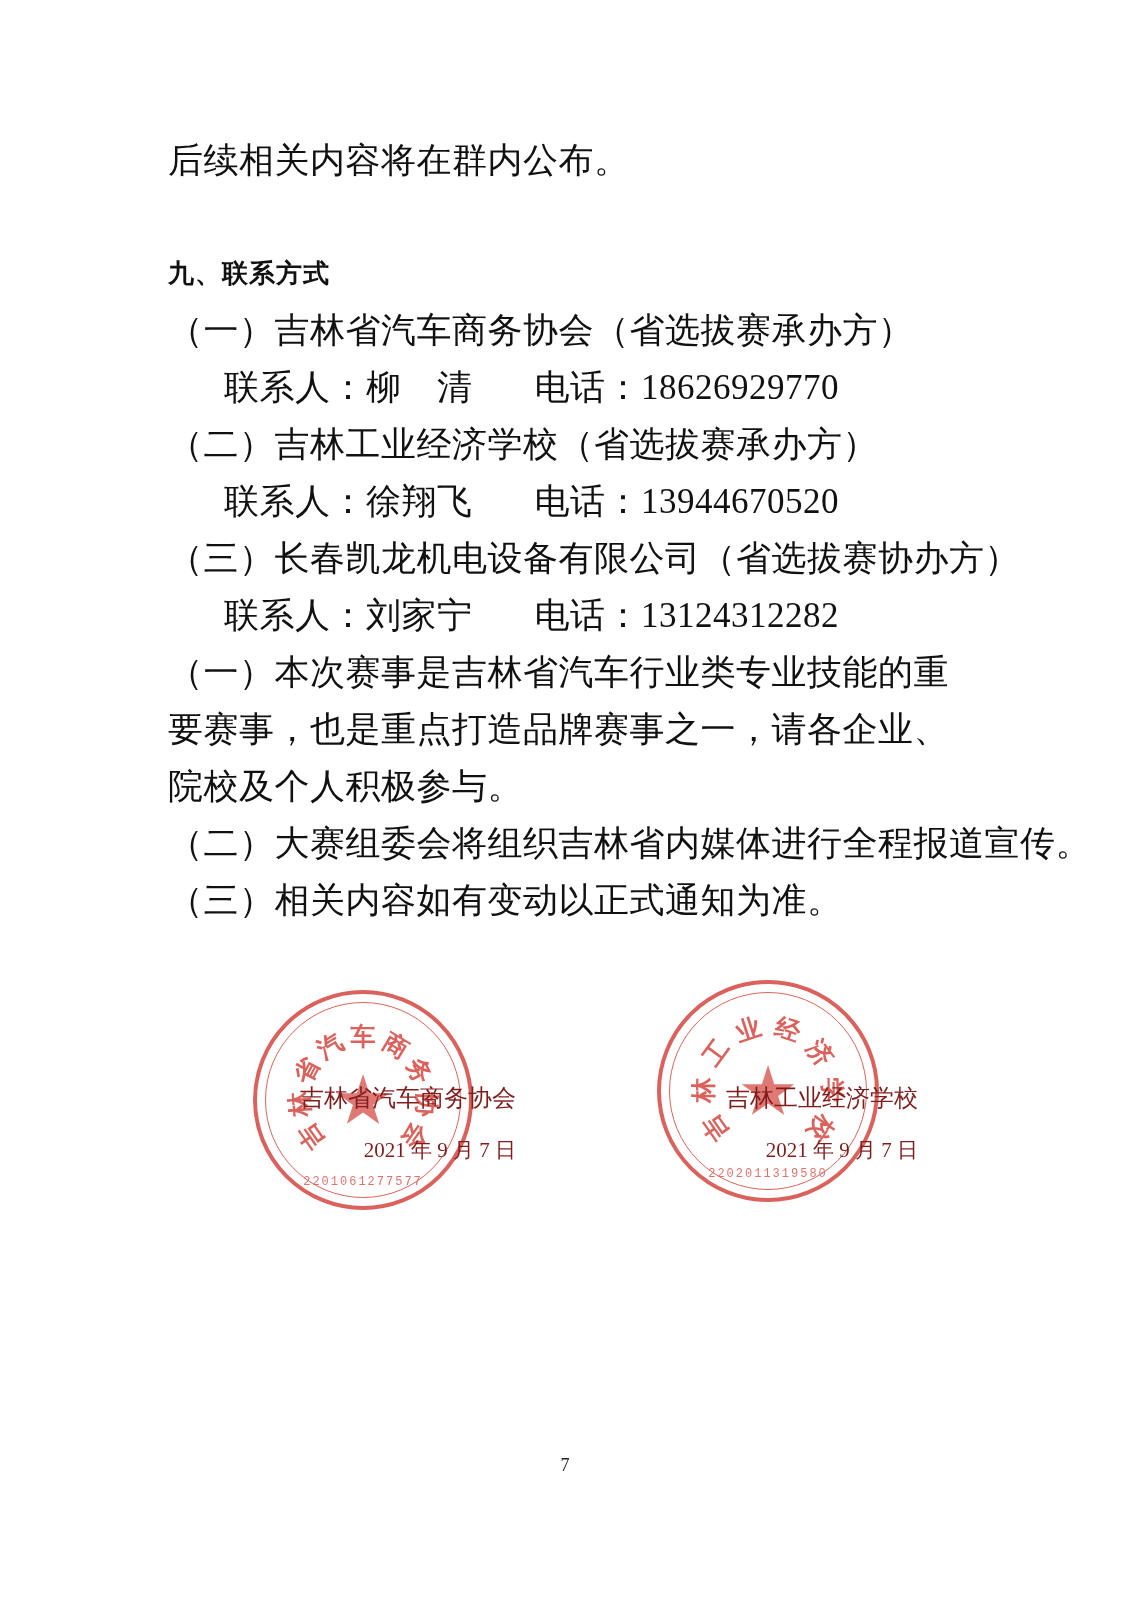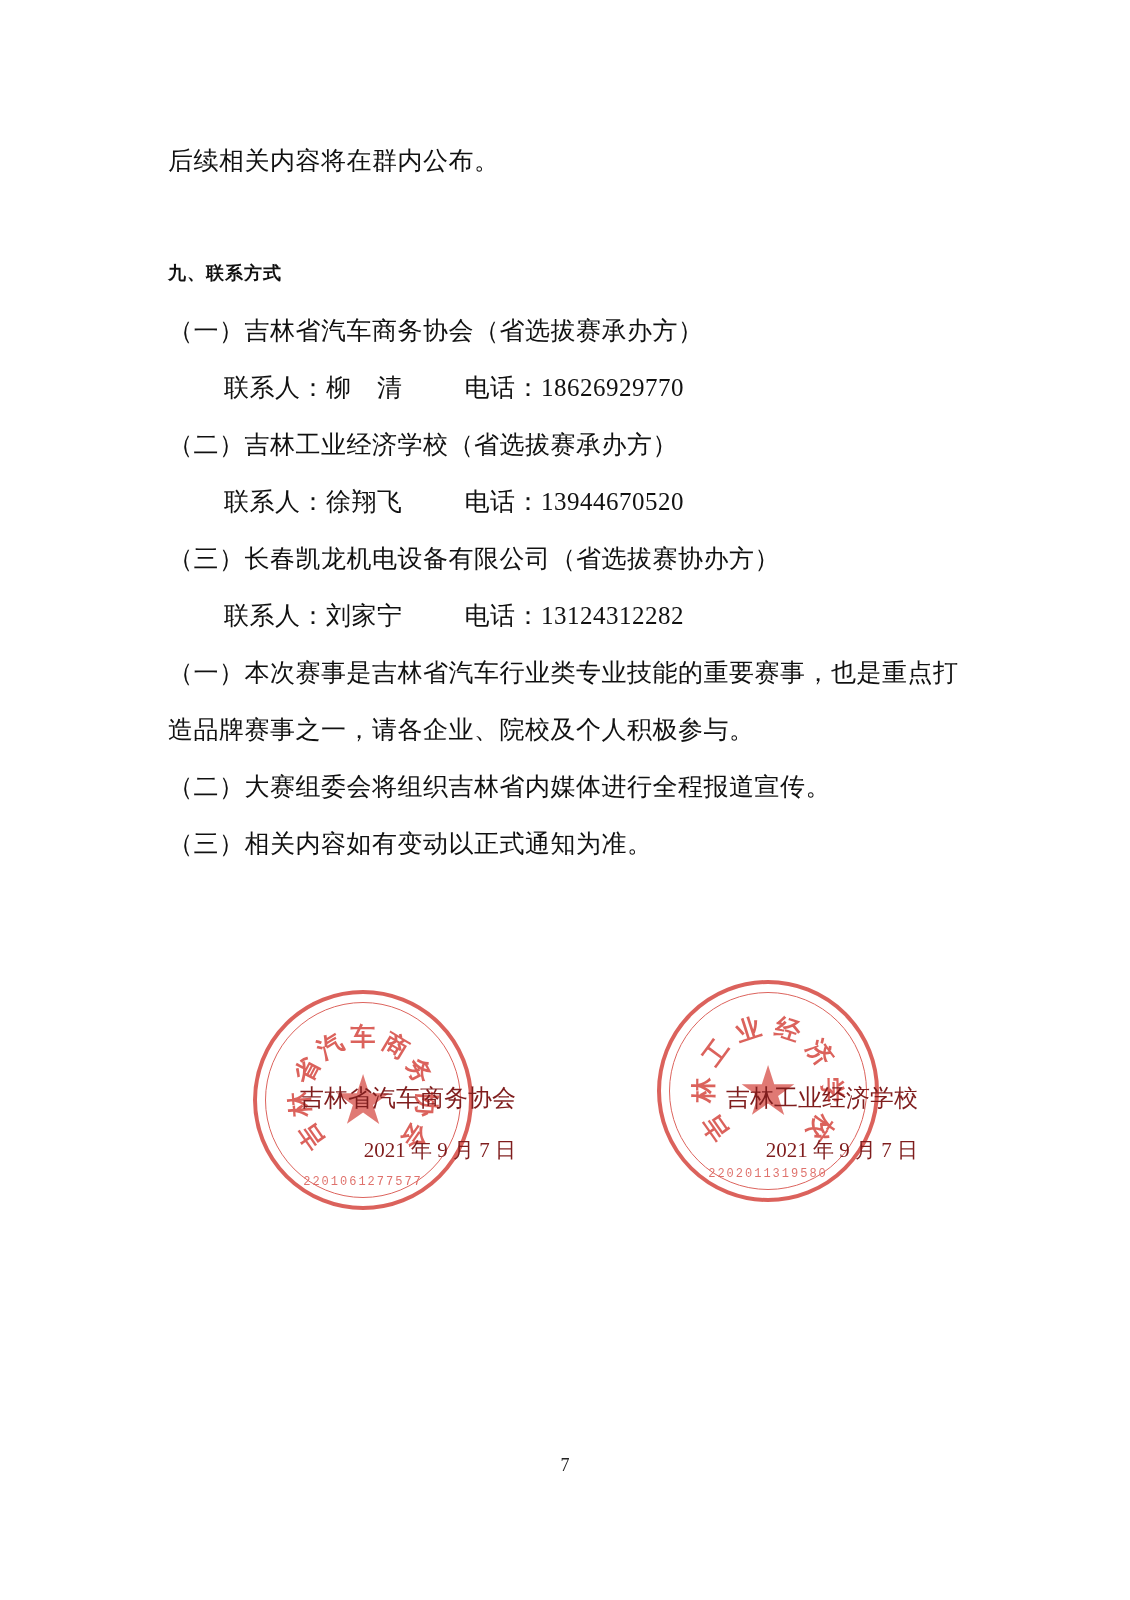--- a/index.html
+++ b/index.html
@@ -21,30 +21,30 @@
     width: 1130px;
     height: 1600px;
   }
   .content {
     position: absolute;
     left: 168px;
     top: 132px;
     width: 800px;
   }
   .para {
-    font-size: 25px;
+    font-size: 35px;
     line-height: 57px;
     letter-spacing: 0.5px;
     white-space: nowrap;
   }
   .para.wrap {
     white-space: normal;
   }
   .heading {
-    font-size: 18px;
+    font-size: 26px;
     font-weight: bold;
     line-height: 57px;
     letter-spacing: 1px;
     font-family: "Liberation Sans", "DejaVu Sans", sans-serif;
   }
   .indent1 { padding-left: 0px; }
   .indent2 { padding-left: 56px; }
   .gap-md { height: 56px; }
   .phone-gap { display: inline-block; width: 62px; }
 

